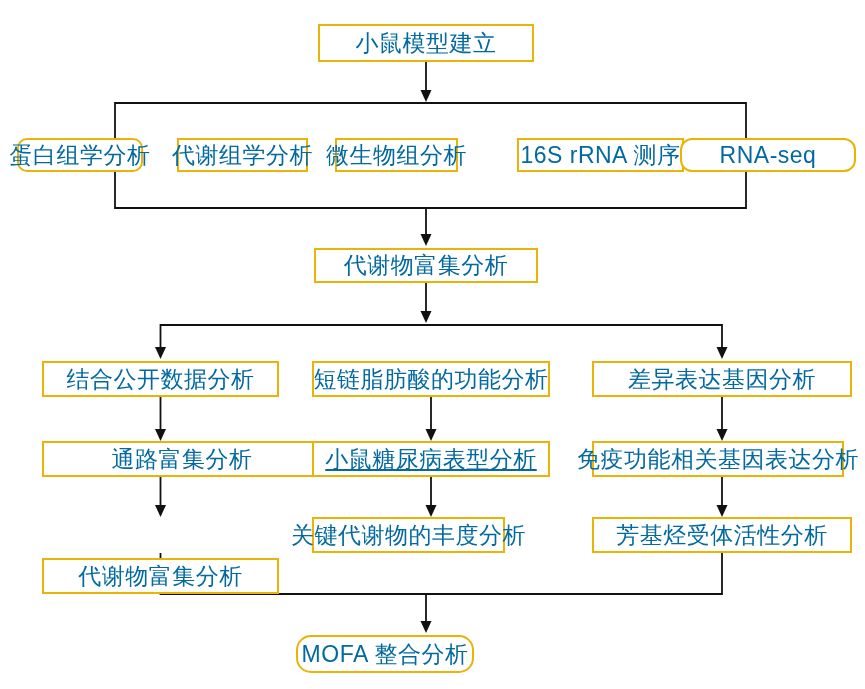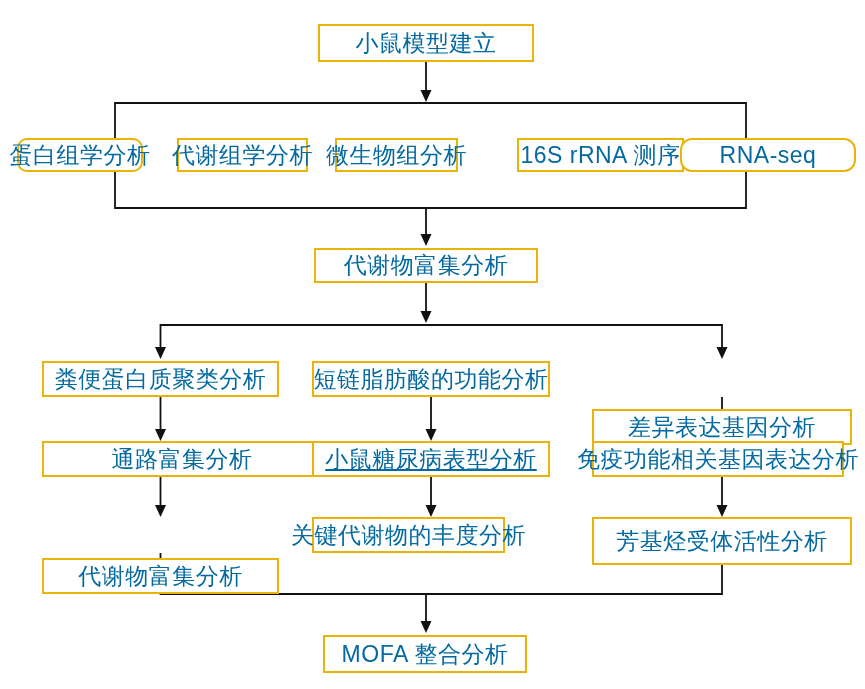--- a/index.html
+++ b/index.html
@@ -107,27 +107,27 @@
   <div class="node" style="left:318px; top:24px; width:216px; height:38px;">小鼠模型建立</div>
 
   <div class="node" style="left:17px;  top:138px; width:126px; height:34px;border-radius:10px;">蛋白组学分析</div>
   <div class="node" style="left:177px; top:138px; width:131px; height:34px;">代谢组学分析</div>
   <div class="node" style="left:335px; top:138px; width:123px; height:34px;">微生物组分析</div>
   <div class="node" style="left:500px; top:138px; width:167px; height:34px;margin-left:17px;">16S rRNA 测序</div>
   <div class="node" style="left:680px; top:138px; width:176px; height:34px;border-radius:12px;">RNA-seq</div>
 
   <div class="node" style="left:314px; top:248px; width:224px; height:35px;">代谢物富集分析</div>
 
-  <div class="node" style="left:42px; top:361px; width:237px; height:36px;">粪便蛋白质聚类分析</div>
+  <div class="node" style="left:42px; top:361px; width:237px; height:36px;">结合公开数据分析</div>
   <div class="node" style="left:42px; top:441px; width:280px; height:36px;">通路富集分析</div>
   <div class="node" style="left:42px; top:517px; width:237px; height:36px;margin-top:41px;">代谢物富集分析</div>
 
   <div class="node" style="left:312px; top:361px; width:238px; height:36px;">短链脂肪酸的功能分析</div>
   <div class="node" style="left:312px; top:441px; width:238px; height:36px;text-decoration:underline;">小鼠糖尿病表型分析</div>
   <div class="node" style="left:312px; top:517px; width:193px; height:36px;">关键代谢物的丰度分析</div>
 
-  <div class="node" style="left:592px; top:361px; width:260px; height:36px;margin-top:48px;">差异表达基因分析</div>
+  <div class="node" style="left:592px; top:361px; width:260px; height:36px;">差异表达基因分析</div>
   <div class="node" style="left:592px; top:441px; width:252px; height:36px;">免疫功能相关基因表达分析</div>
-  <div class="node" style="left:592px; top:517px; width:260px; height:48px;">芳基烃受体活性分析</div>
+  <div class="node" style="left:592px; top:517px; width:260px; height:36px;">芳基烃受体活性分析</div>
 
-  <div class="node" style="left:323px; top:635px; width:204px; height:38px;">MOFA 整合分析</div>
+  <div class="node" style="left:296px; top:635px; width:178px; height:38px;border-radius:15px;">MOFA 整合分析</div>
 
 </div>
 
 </body></html>

